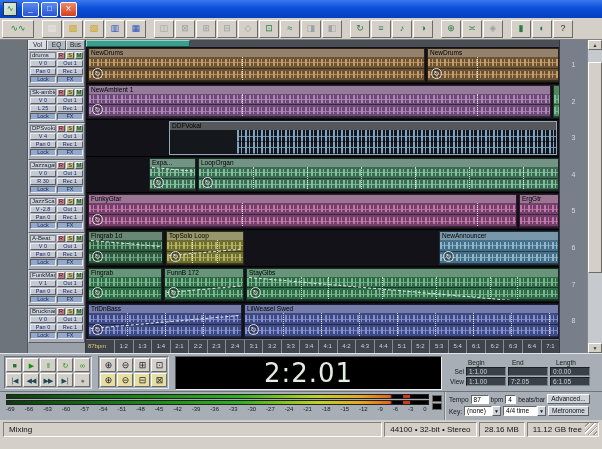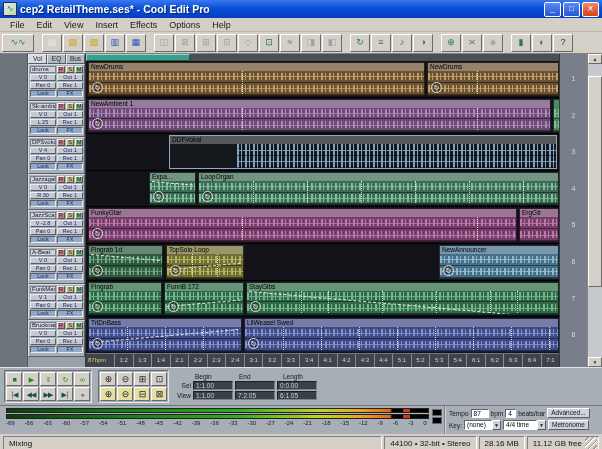--- a/index.html
+++ b/index.html
@@ -126,35 +126,25 @@
   .grip{position:absolute;right:1px;bottom:1px;width:12px;height:12px;
     background:repeating-linear-gradient(135deg,transparent 0 2px,#9a968e 2px 3px,#fff 3px 4px);}
 </style>
 </head>
 <body>
 
 <div class="win">
 
   <div class="titlebar">
     <div class="appicon">∿</div>
-    <div class="tbtitle">cep2 RetailTheme.ses* - Cool Edit Pro</div>
     <div class="wb min"></div>
     <div class="wb max"></div>
     <div class="wb close"></div>
   </div>
 
-  <div class="menubar">
-      <span class="mi">File</span>
-      <span class="mi">Edit</span>
-      <span class="mi">View</span>
-      <span class="mi">Insert</span>
-      <span class="mi">Effects</span>
-      <span class="mi">Options</span>
-      <span class="mi">Help</span>
-    </div>
 
   <div class="toolbar">
       <div class="tb wide">
         <span class="tg" style="color: rgb(30, 138, 58);">∿∿</span>
       </div>
       <div class="tb gap">
         <span class="tg" style="color: rgb(232, 232, 232);">▤</span>
       </div>
       <div class="tb">
         <span class="tg" style="color: rgb(207, 160, 18);">▨</span>
@@ -759,20 +749,23 @@
         <div class="pbtn yl">
           <span style="color: rgb(34, 34, 51); font-size: 9px;">⊖</span>
         </div>
         <div class="pbtn yl">
           <span style="color: rgb(34, 34, 51); font-size: 9px;">⊟</span>
         </div>
         <div class="pbtn yl">
           <span style="color: rgb(34, 34, 51); font-size: 9px;">⊠</span>
         </div>
       </div>
+    <div class="tdisp">
+      <span>2:2.01</span>
+    </div>
     <div class="svpanel">
       <div class="svrow">
         <span class="svlab"></span>
         <span class="svh">Begin</span>
         <span class="svh">End</span>
         <span class="svh">Length</span>
       </div>
       <div class="svrow">
         <span class="svlab">Sel</span>
         <span class="svf">1:1.00</span>

